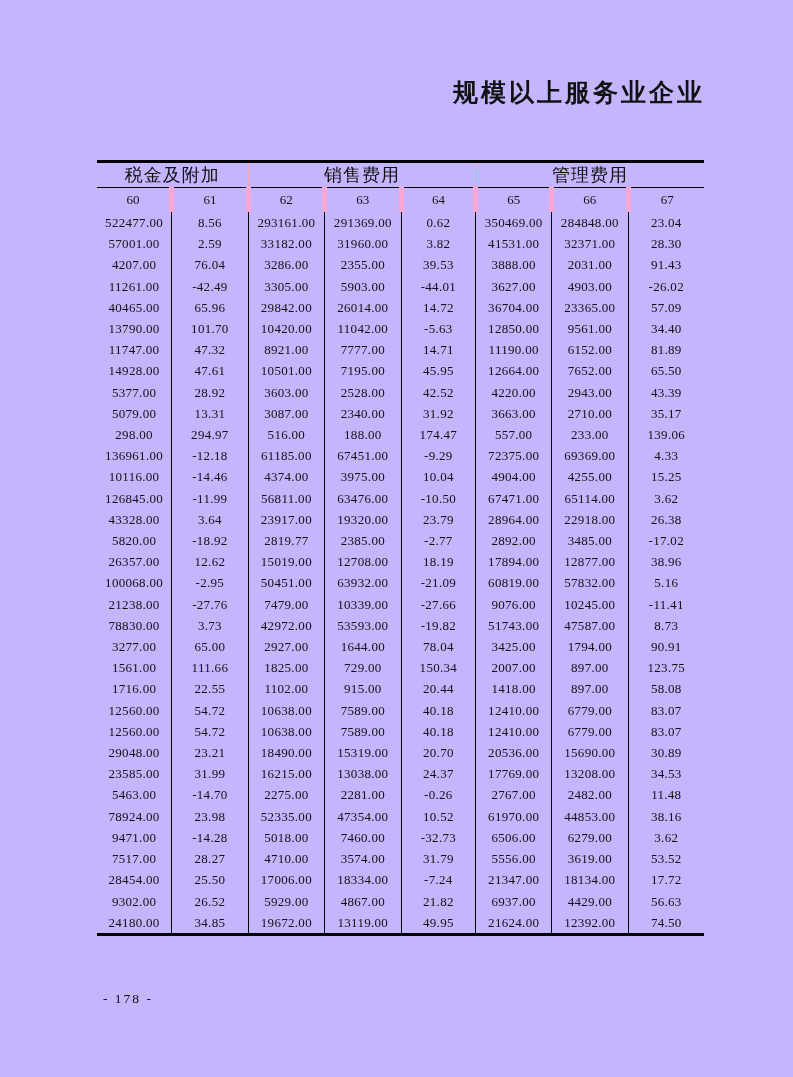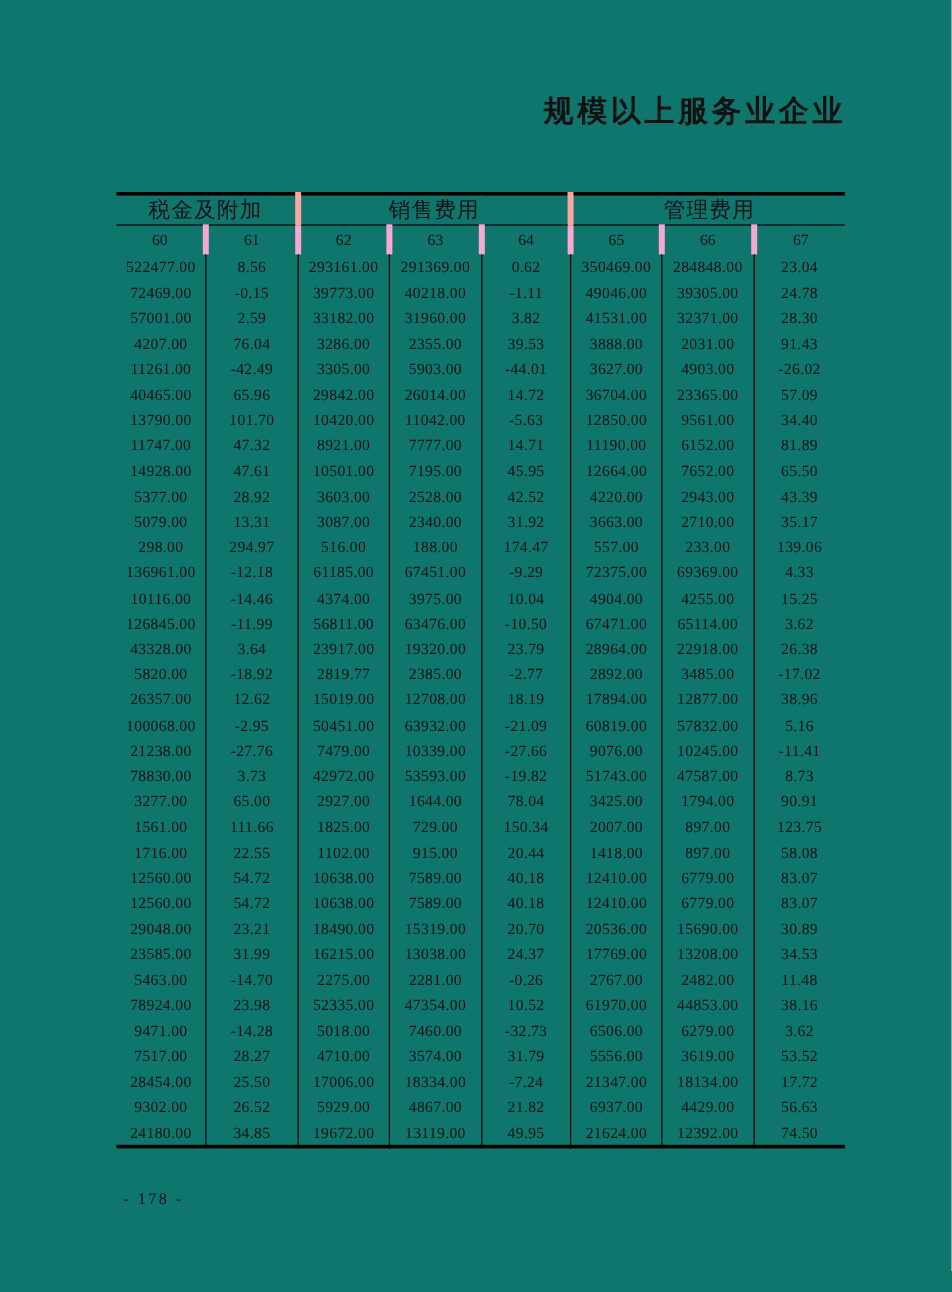--- a/index.html
+++ b/index.html
@@ -1,21 +1,21 @@
 <!DOCTYPE html>
 <html><head>
 <meta charset="utf-8">
 <style>
   html, body { margin: 0; padding: 0; background: #e8e8e8; }
   .page {
     position: relative;
     width: 793px;
     height: 1077px;
     margin: 0 auto;
-    background: #0f766e;
+    background: #c4b5fd;
     font-family: "Liberation Serif", "DejaVu Serif", serif;
     color: #111111;
     overflow: hidden;
   }
   .title {
     position: absolute;
     top: 76px;
     right: 88px;
     margin: 0;
     font-size: 25px;
@@ -40,21 +40,21 @@
     font-weight: normal;
     overflow: hidden;
     white-space: nowrap;
   }
   tr.group-row th {
     height: 22px;
     font-size: 18px;
     border-bottom: 1px solid #000;
     letter-spacing: 1px;
   }
-  tr.group-row th + th { border-left: 5px solid #fca5a5; }
+  tr.group-row th + th { border-left: 1px solid #fca5a5; }
   tr.sub-row th {
     height: 22px;
     font-size: 12.5px;
     border-bottom: 2.5px solid #000;
   }
   tr.sub-row th + th { border-left: 1px solid #000; }
   tr.code-row td {
     height: 24px;
     font-size: 13px;
   }
@@ -115,30 +115,20 @@
           <td>522477.00</td>
           <td>8.56</td>
           <td>293161.00</td>
           <td>291369.00</td>
           <td>0.62</td>
           <td>350469.00</td>
           <td>284848.00</td>
           <td>23.04</td>
         </tr>
         <tr>
-          <td>72469.00</td>
-          <td>-0.15</td>
-          <td>39773.00</td>
-          <td>40218.00</td>
-          <td>-1.11</td>
-          <td>49046.00</td>
-          <td>39305.00</td>
-          <td>24.78</td>
-        </tr>
-        <tr>
           <td>57001.00</td>
           <td>2.59</td>
           <td>33182.00</td>
           <td>31960.00</td>
           <td>3.82</td>
           <td>41531.00</td>
           <td>32371.00</td>
           <td>28.30</td>
         </tr>
         <tr>

